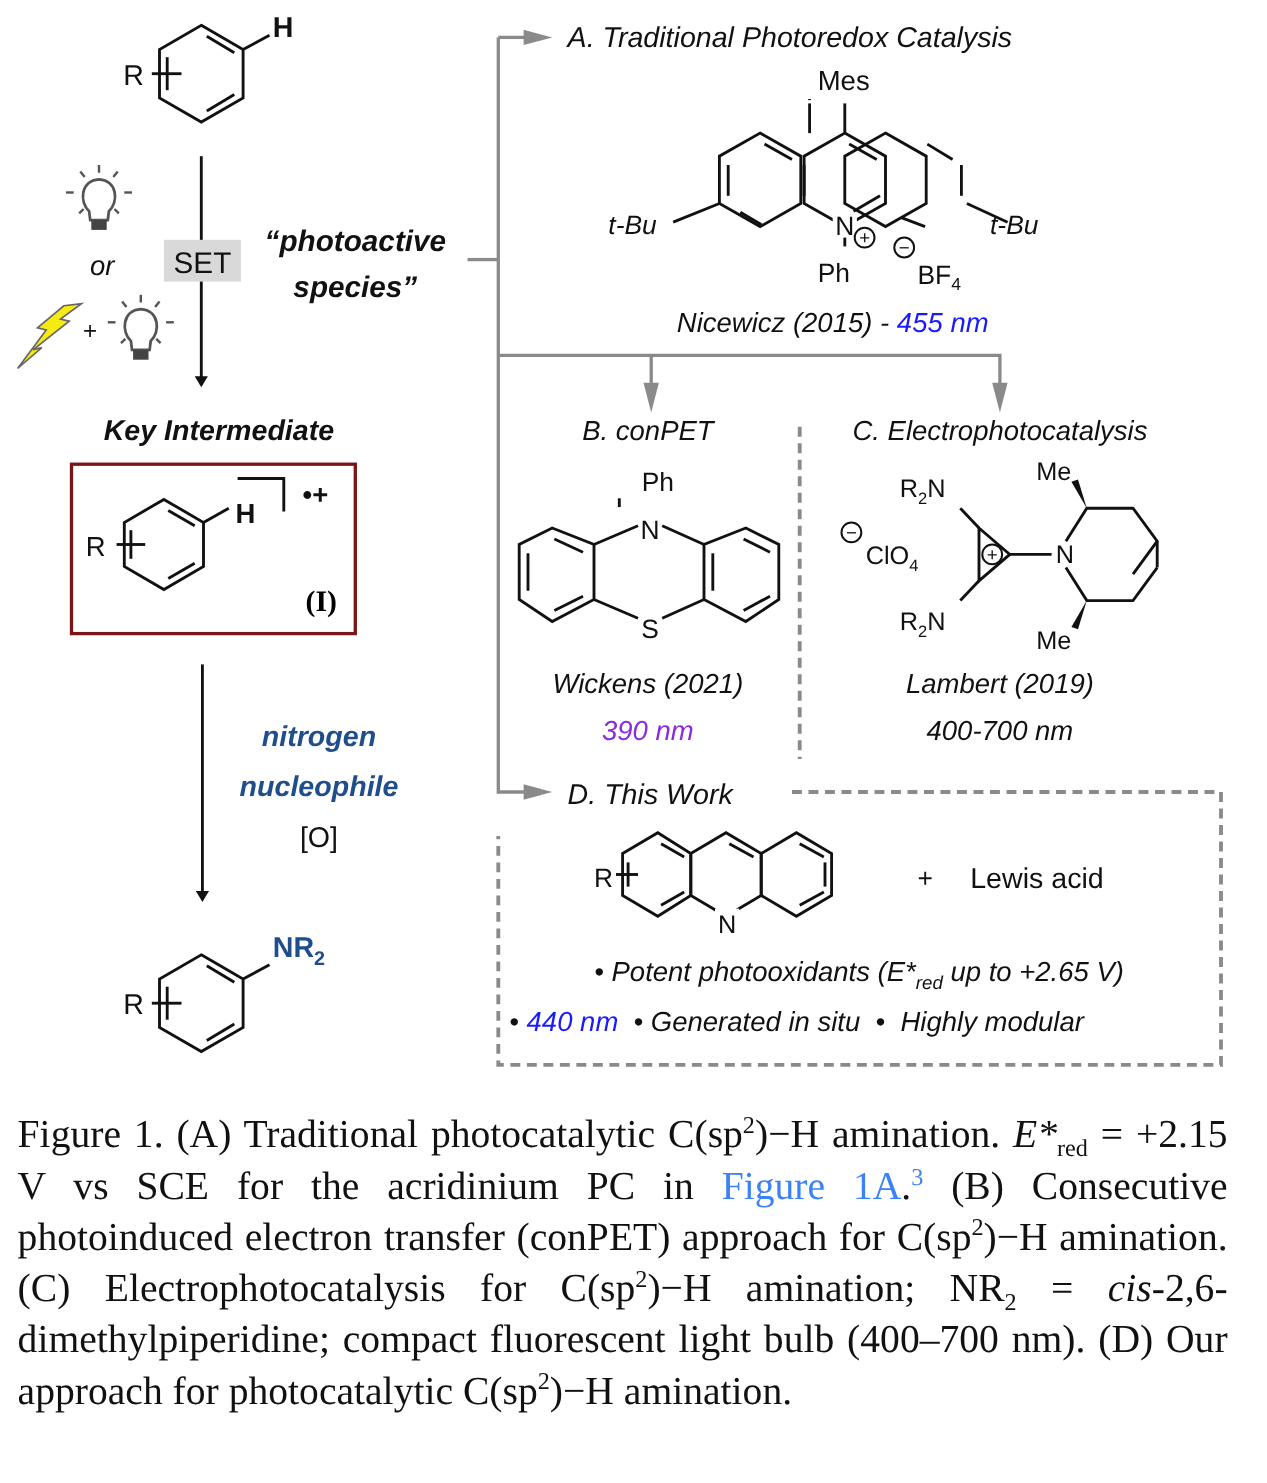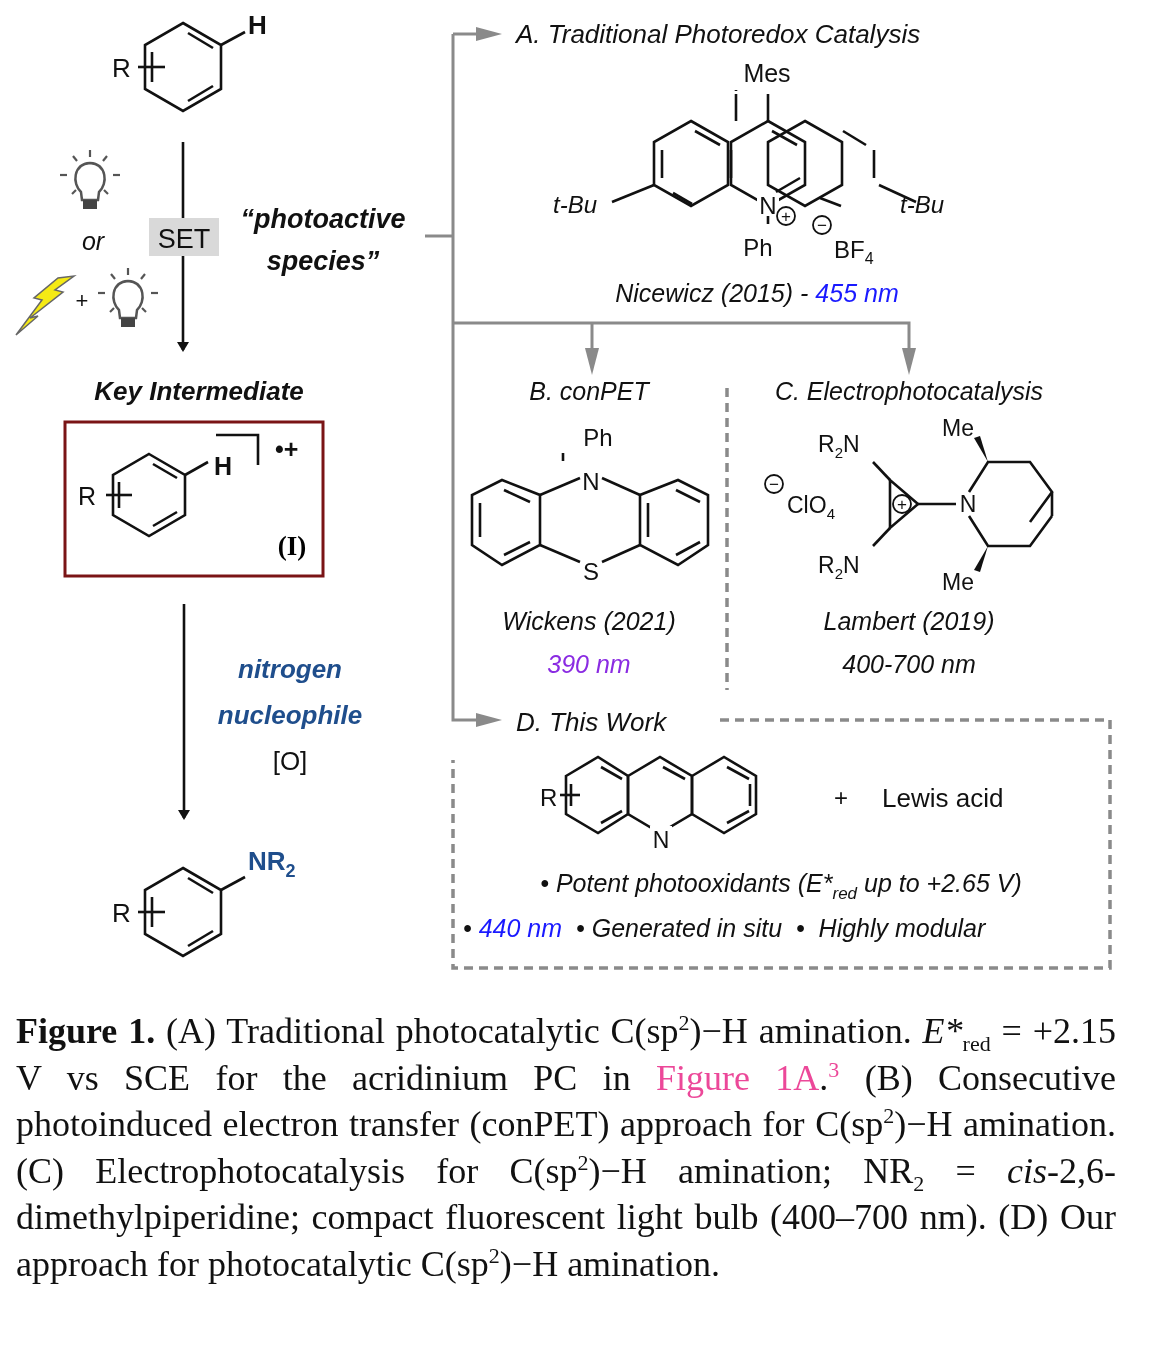--- a/index.html
+++ b/index.html
@@ -2,22 +2,22 @@
 <html><head>
 <meta charset="utf-8">
 <style>
   html,body{margin:0;padding:0;background:#fff;}
   body{width:1152px;height:1348px;position:relative;overflow:hidden;font-family:"Liberation Sans",sans-serif;color:#111;}
   svg.scheme{position:absolute;left:0;top:0;}
   .t{font-family:"Liberation Sans",sans-serif;fill:#111;}
   .it{font-style:italic;}
   .b{font-weight:bold;}
   .caption{position:absolute;left:16px;top:1008px;width:1100px;font-family:"Liberation Serif",serif;font-size:36px;line-height:46.5px;text-align:justify;color:#111;}
-  .caption .lead{font-weight:bold;margin-top:32px;}
-  .caption .link{color:#ec4899;}
+  .caption .lead{font-weight:normal;margin-top:32px;}
+  .caption .link{color:#3b82f6;}
   .caption sup{font-size:22px;line-height:0;}
   .caption sub{font-size:22px;line-height:0;}
 </style>
 </head>
 <body>
 
 <svg class="scheme" width="1152" height="990" viewBox="0 0 1152 990">
   <defs>
     <marker id="arrBlack" markerWidth="10" markerHeight="12" refX="8" refY="6" orient="auto" markerUnits="userSpaceOnUse">
       <path d="M0,0 L10,6 L0,12 Z" fill="#111"></path>

